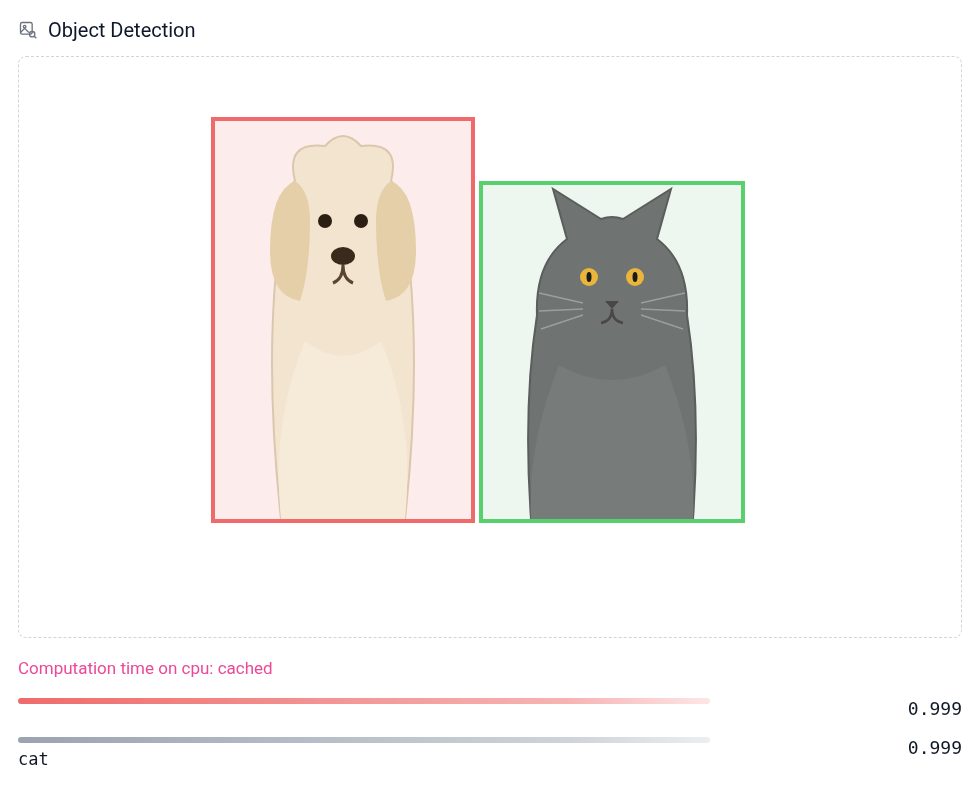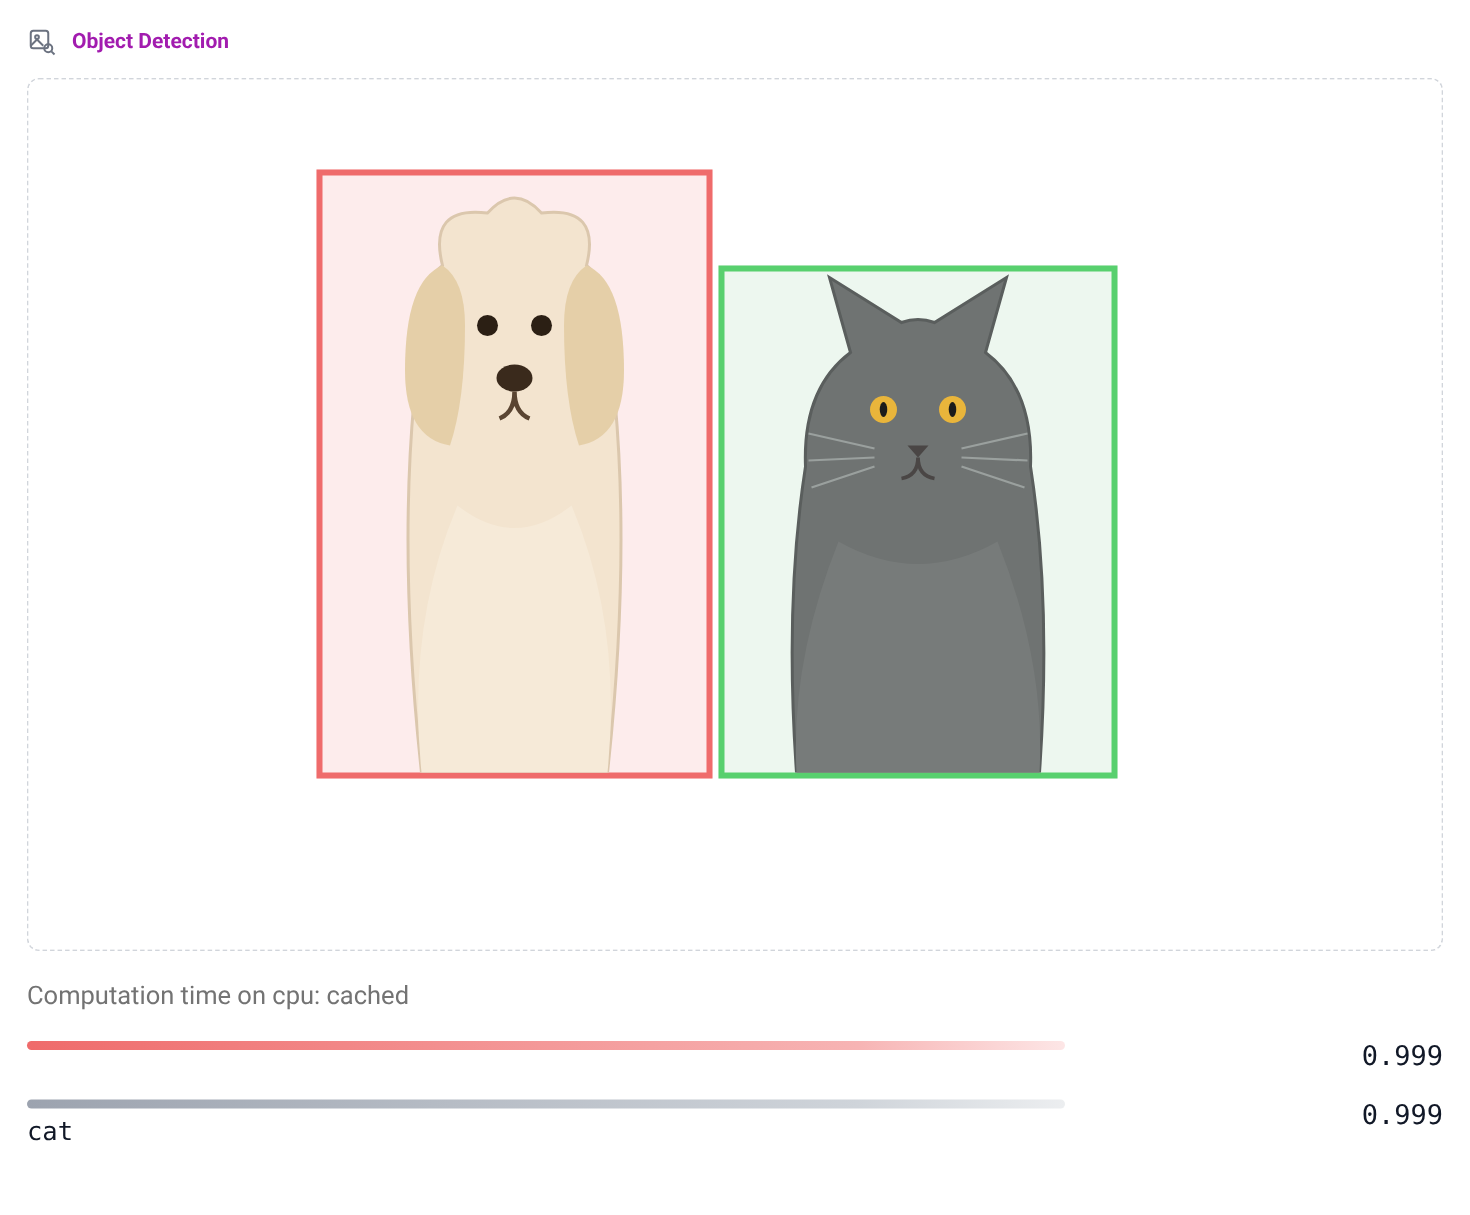--- a/index.html
+++ b/index.html
@@ -19,23 +19,23 @@
   }
   .header .icon-wrap {
     width: 20px;
     height: 20px;
     display: inline-flex;
     align-items: center;
     justify-content: center;
   }
   .header .icon-wrap svg { width: 20px; height: 20px; stroke: #6b7280; fill: none; stroke-width: 1.6; }
   .header h2 {
-    font-size: 14px;
-    font-weight: 700;
-    color: #a21caf;
+    font-size: 20px;
+    font-weight: 400;
+    color: #0f172a;
   }
   .detection-area {
     border: 1.5px dashed #d1d5db;
     border-radius: 8px;
     width: 100%;
     height: 582px;
     position: relative;
     margin-bottom: 20px;
     background: #ffffff;
     overflow: hidden;
@@ -66,21 +66,21 @@
     border-color: #58d06e;
     display: flex;
     align-items: center;
     justify-content: center;
   }
   .obj-dog svg { width: 100%; height: 100%; }
   .obj-cat svg { width: 100%; height: 100%; }
 
   .status-line {
     font-size: 17px;
-    color: #737373;
+    color: #ec4899;
     margin-bottom: 20px;
   }
 
   .result-row {
     display: flex;
     align-items: flex-start;
     justify-content: space-between;
     margin-bottom: 18px;
     gap: 40px;
   }

